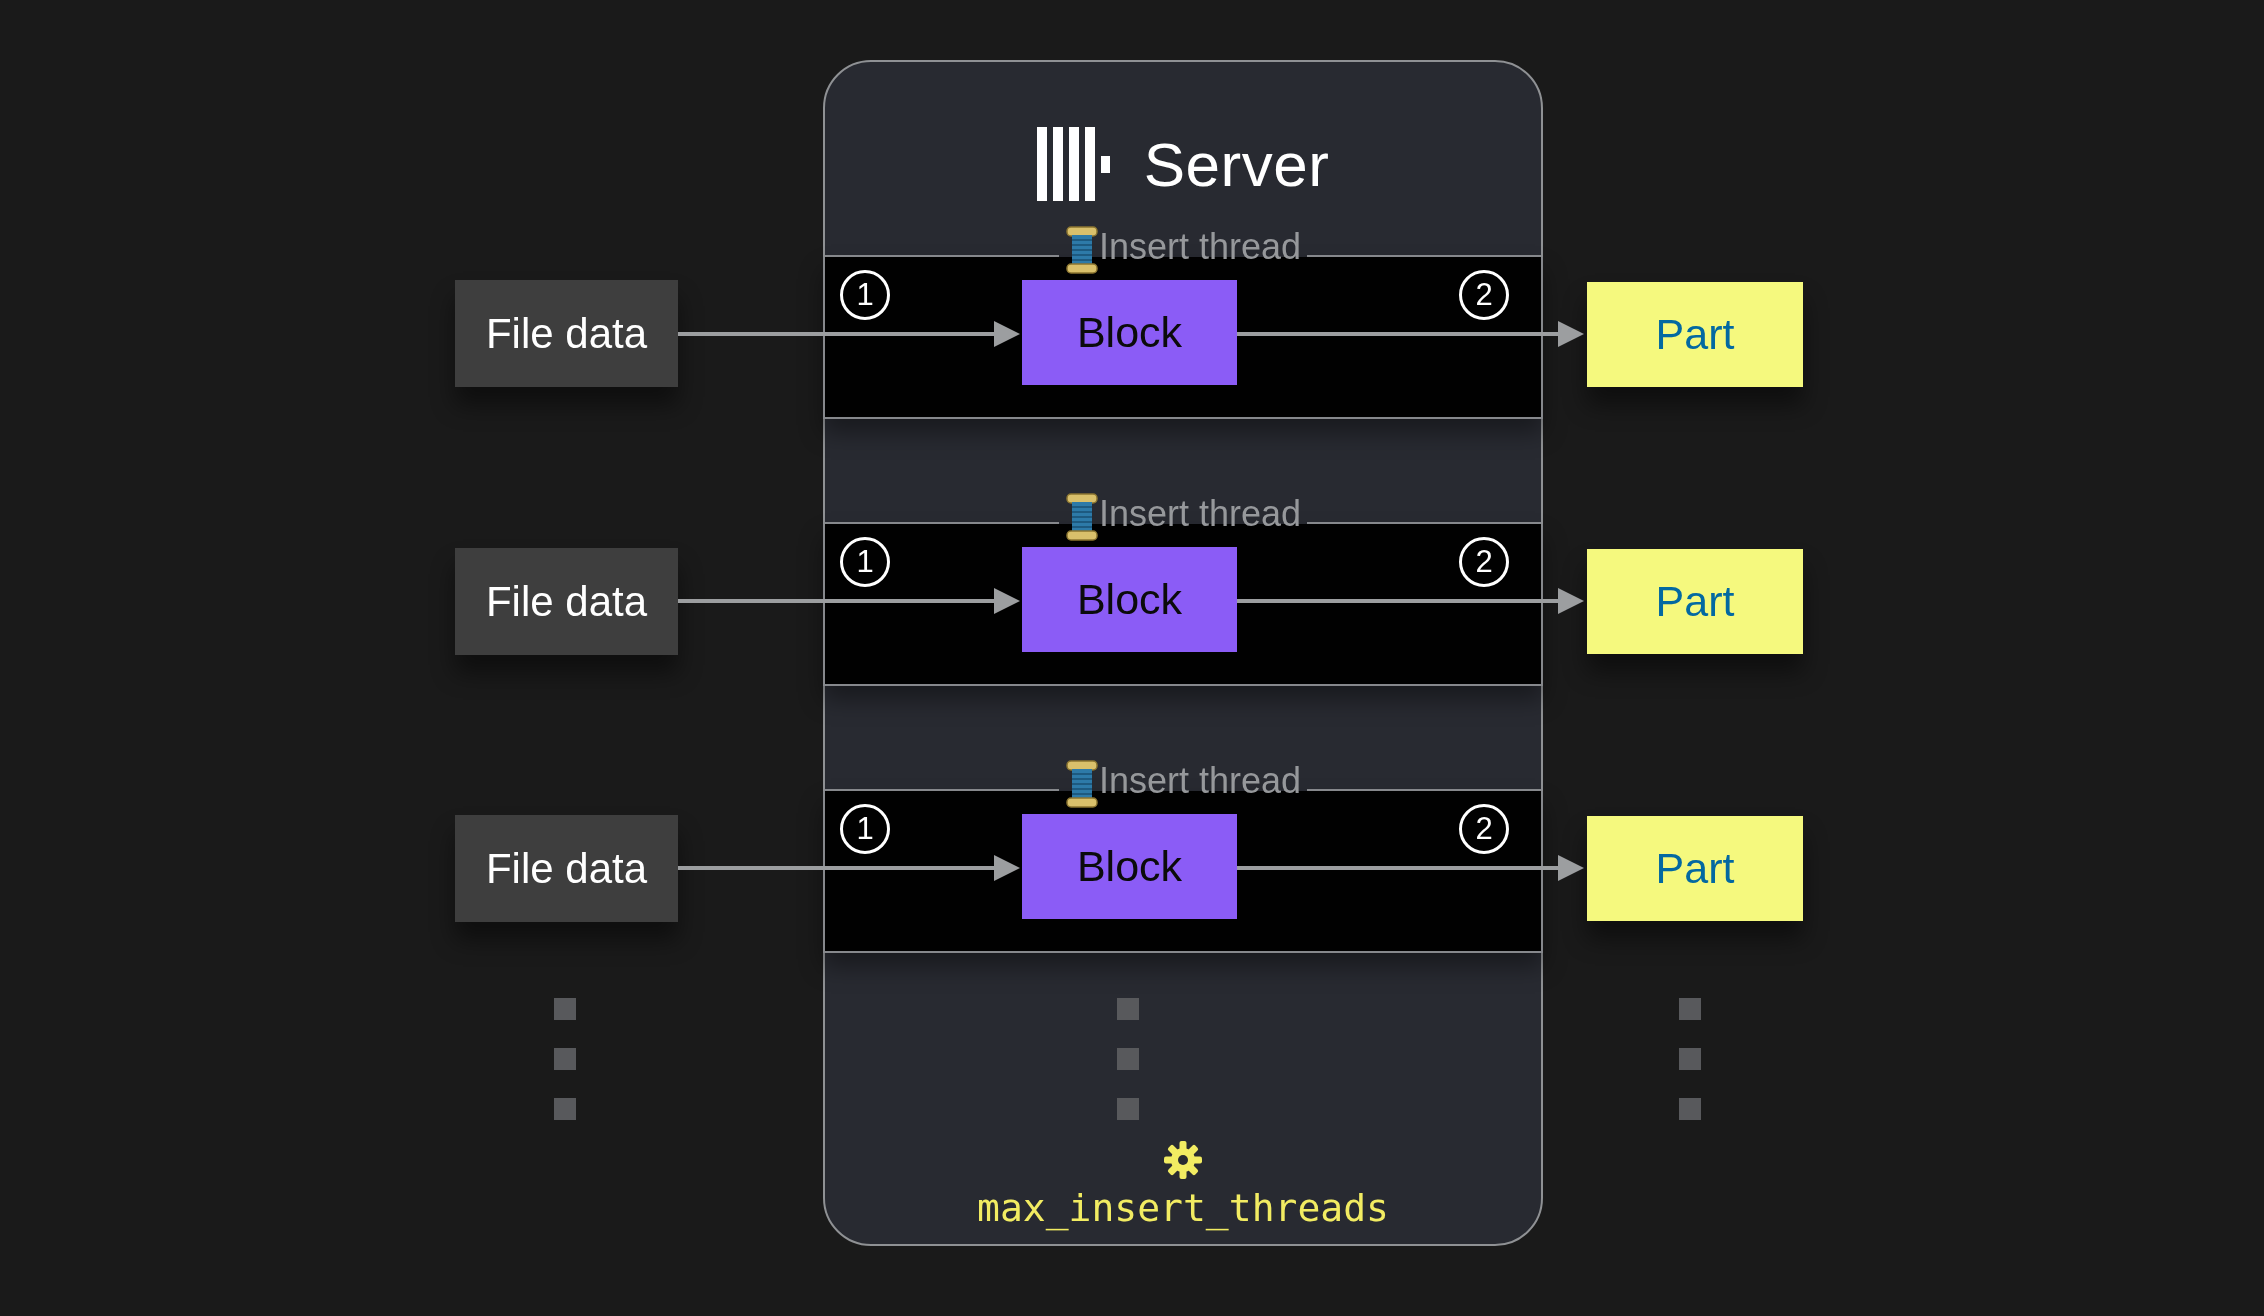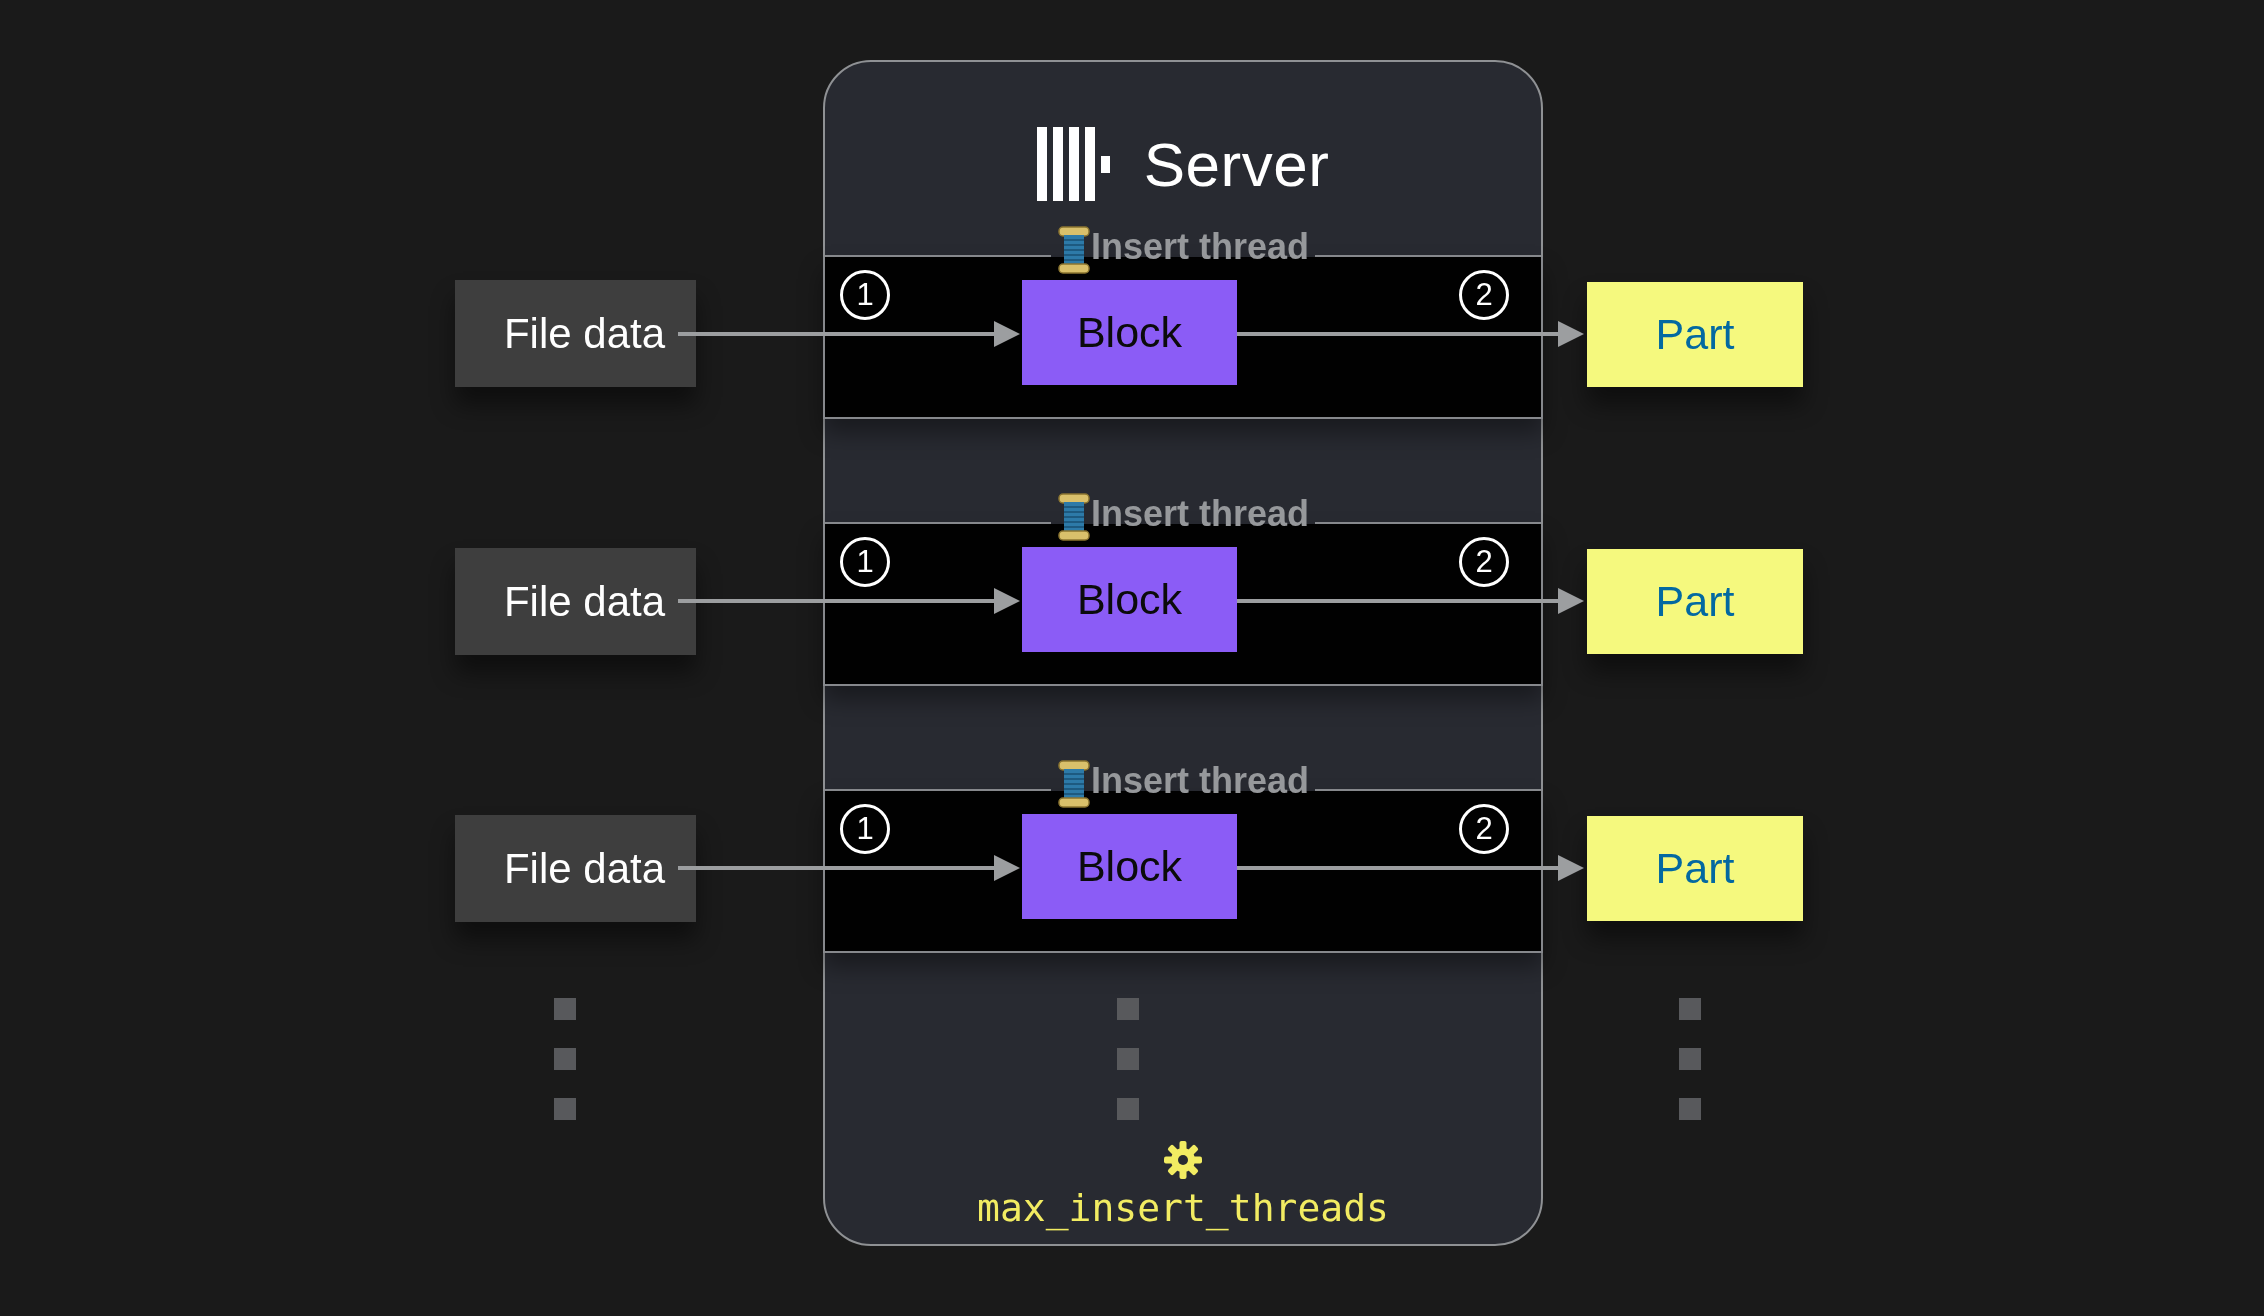--- a/index.html
+++ b/index.html
@@ -38,21 +38,21 @@
   .thread-legend {
     position:absolute; top:-1px; left:0; right:0; height:0;
     display:flex; align-items:center;
   }
   .thread-legend::before, .thread-legend::after {
     content:""; flex:1; height:2px; background:#86888c;
   }
   .legend-content {
     display:flex; align-items:center; padding:0 6px;
     transform:translateY(-9px);
-    color:#96989b; font-size:36px; white-space:nowrap;font-weight:bold;
+    color:#96989b; font-size:36px; white-space:nowrap;
   }
   .legend-content svg { transform:translateY(3px); }
 
   .step-circle {
     position:absolute; top:13px; width:44px; height:44px;
     border:3px solid #ffffff; border-radius:50%;
     display:flex; align-items:center; justify-content:center;
     color:#ffffff; font-size:31px;
   }
   .step-in  { left:15px; }
@@ -64,21 +64,20 @@
     display:flex; align-items:center; justify-content:center;
   }
 
   
   .file-box {
     position:absolute; left:455px; width:223px; height:107px;
     background:#3e3e3e; color:#ffffff; font-size:42px;
     display:flex; align-items:center; justify-content:center;
     box-shadow:0 18px 22px rgba(0,0,0,0.45);
     z-index:2;
-    padding-left:18px;
   }
   .part-box {
     position:absolute; left:1587px; width:216px; height:105px;
     background:#f5f97e; color:#0369a1; font-size:43px;
     display:flex; align-items:center; justify-content:center;
     box-shadow:0 18px 22px rgba(0,0,0,0.45);
     z-index:2;
   }
 
   

